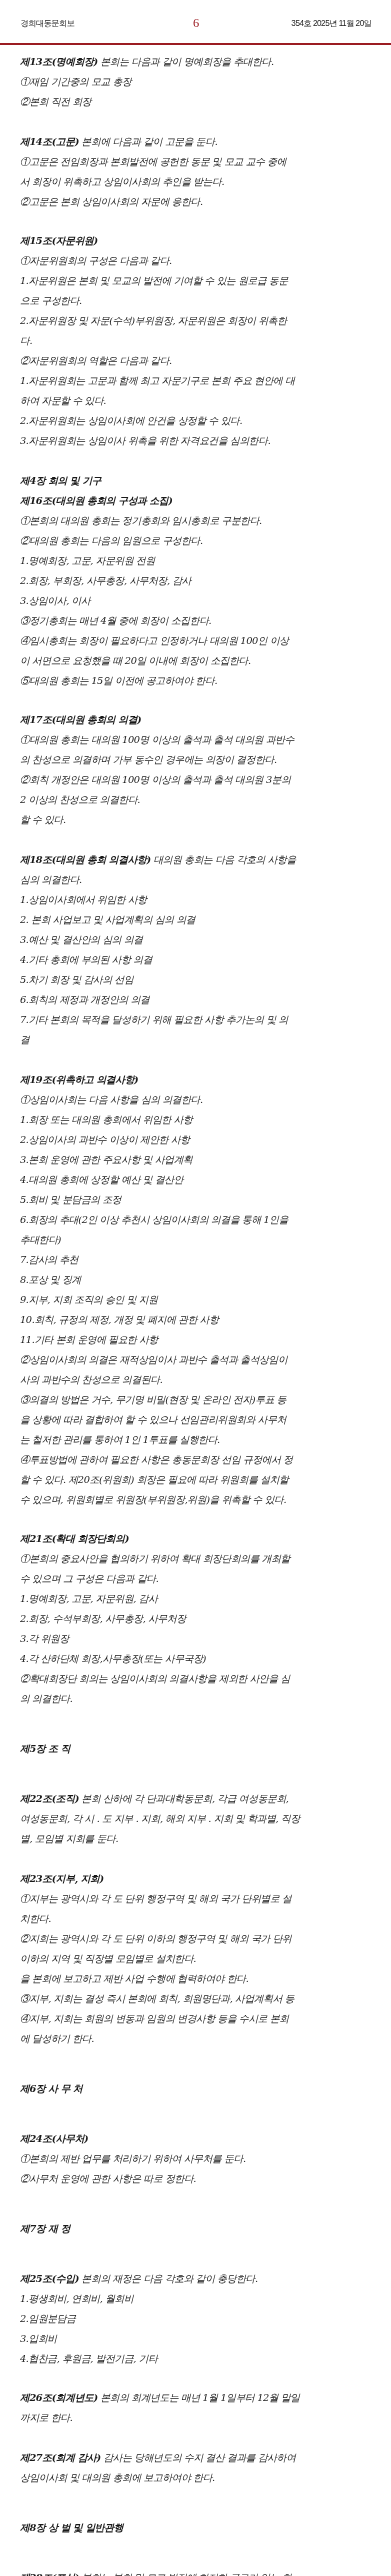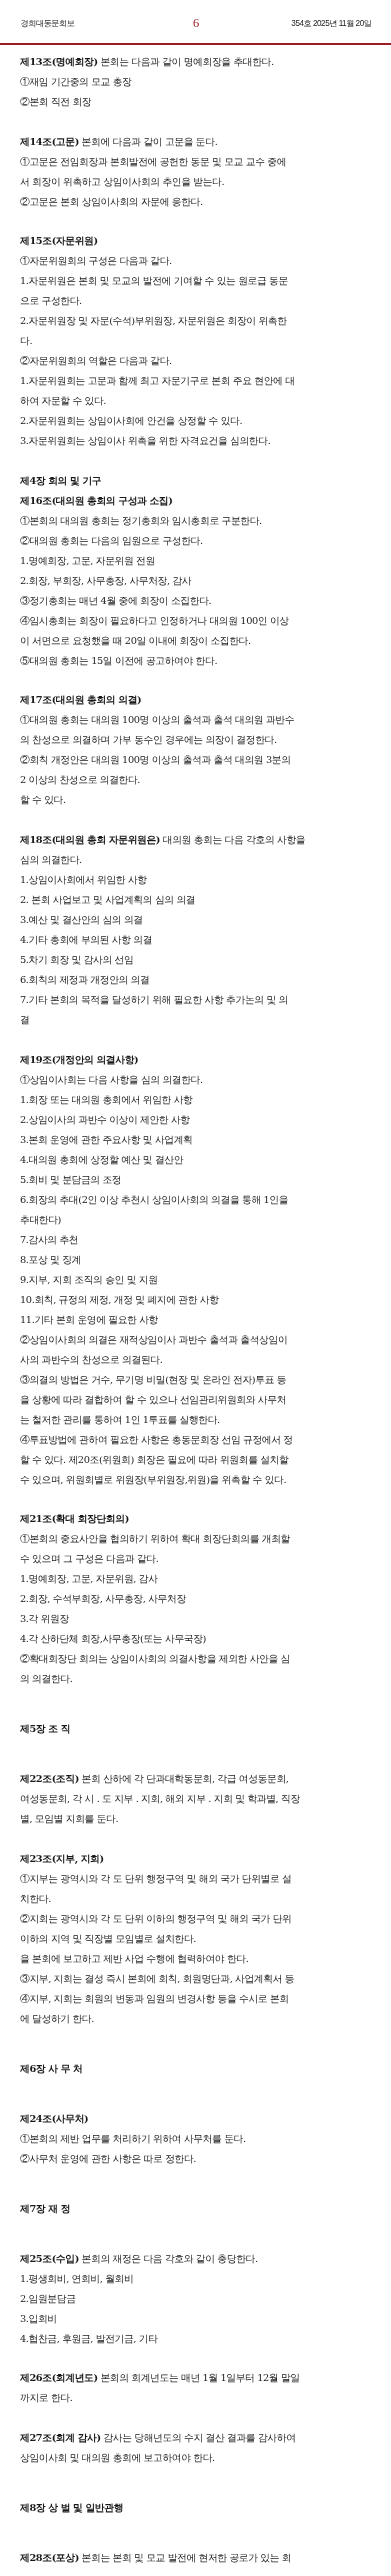--- a/index.html
+++ b/index.html
@@ -5,21 +5,21 @@
   html, body { margin: 0; padding: 0; background: #ffffff; }
   body { width: 392px; height: 2831px; position: relative; overflow: hidden;
          font-family: "DejaVu Serif", "Liberation Serif", serif; color: #1a1a1a; }
   .header { position: absolute; top: 0; left: 0; width: 392px; height: 43px; }
   .h-pub { position: absolute; left: 20.6px; top: 18px; font-family: "DejaVu Sans", "Liberation Sans", sans-serif; font-size: 8.2px; letter-spacing: -0.5px; color: #222; }
   .h-page { position: absolute; left: 0; width: 392px; top: 15.5px; text-align: center; font-family: "Liberation Serif", serif; font-size: 12.4px; color: #9b1c22; }
   .h-date { position: absolute; right: 20.6px; top: 18px; font-family: Liberation Sans, sans-serif; font-size: 8.2px; letter-spacing: -0.5px; color: #222; }
   .rule { position: absolute; left: 0; width: 392px; height: 1.5px; background: #9b1c22; }
   .rule.top { top: 43px; }
   .content { position: absolute; left: 20px; top: 52px; width: 353px; }
-  .block { margin: 0; }
+  .block { margin: 0; font-style: italic; }
   .line { font-size: 9.8px; line-height: 20px; letter-spacing: -0.4px; white-space: nowrap; overflow: hidden; }
   .gap { height: 19.6px; }
   .gap2 { height: 30px; }
   .b { font-weight: bold; }
 </style>
 </head>
 <body>
 
 <div class="header">
   <span class="h-pub">경희대동문회보</span>
@@ -59,50 +59,51 @@
     <div class="block">
       <div class="line"><span class="b">제4장 회의 및 기구</span></div>
     </div>
     <div class="" style="height: 0px;"></div>
     <div class="block">
       <div class="line"><span class="b">제16조(대의원 총회의 구성과 소집)</span></div>
       <div class="line">①본회의 대의원 총회는 정기총회와 임시총회로 구분한다.</div>
       <div class="line">②대의원 총회는 다음의 임원으로 구성한다.</div>
       <div class="line">1.명예회장, 고문, 자문위원 전원</div>
       <div class="line">2.회장, 부회장, 사무총장, 사무처장, 감사</div>
+      <div class="line">3.상임이사, 이사</div>
       <div class="line">③정기총회는 매년 4월 중에 회장이 소집한다.</div>
       <div class="line">④임시총회는 회장이 필요하다고 인정하거나 대의원 100인 이상</div>
       <div class="line">이 서면으로 요청했을 때 20일 이내에 회장이 소집한다.</div>
       <div class="line">⑤대의원 총회는 15일 이전에 공고하여야 한다.</div>
     </div>
     <div class="gap"></div>
     <div class="block">
       <div class="line"><span class="b">제17조(대의원 총회의 의결)</span></div>
       <div class="line">①대의원 총회는 대의원 100명 이상의 출석과 출석 대의원 과반수</div>
       <div class="line">의 찬성으로 의결하며 가부 동수인 경우에는 의장이 결정한다.</div>
       <div class="line">②회칙 개정안은 대의원 100명 이상의 출석과 출석 대의원 3분의</div>
       <div class="line">2 이상의 찬성으로 의결한다.</div>
       <div class="line">할 수 있다.</div>
     </div>
     <div class="gap"></div>
     <div class="block">
-      <div class="line"><span class="b">제18조(대의원 총회 자문위원은)</span><span> 대의원 총회는 다음 각호의 사항을</span></div>
+      <div class="line"><span class="b">제18조(대의원 총회 의결사항)</span><span> 대의원 총회는 다음 각호의 사항을</span></div>
       <div class="line">심의 의결한다.</div>
       <div class="line">1.상임이사회에서 위임한 사항</div>
       <div class="line">2. 본회 사업보고 및 사업계획의 심의 의결</div>
       <div class="line">3.예산 및 결산안의 심의 의결</div>
       <div class="line">4.기타 총회에 부의된 사항 의결</div>
       <div class="line">5.차기 회장 및 감사의 선임</div>
       <div class="line">6.회칙의 제정과 개정안의 의결</div>
       <div class="line">7.기타 본회의 목적을 달성하기 위해 필요한 사항 추가논의 및 의</div>
       <div class="line">결</div>
     </div>
     <div class="gap"></div>
     <div class="block">
-      <div class="line"><span class="b">제19조(개정안의 의결사항)</span></div>
+      <div class="line"><span class="b">제19조(위촉하고 의결사항)</span></div>
       <div class="line">①상임이사회는 다음 사항을 심의 의결한다.</div>
       <div class="line">1.회장 또는 대의원 총회에서 위임한 사항</div>
       <div class="line">2.상임이사의 과반수 이상이 제안한 사항</div>
       <div class="line">3.본회 운영에 관한 주요사항 및 사업계획</div>
       <div class="line">4.대의원 총회에 상정할 예산 및 결산안</div>
       <div class="line">5.회비 및 분담금의 조정</div>
       <div class="line">6.회장의 추대(2인 이상 추천시 상임이사회의 의결을 통해 1인을</div>
       <div class="line">추대한다)</div>
       <div class="line">7.감사의 추천</div>
       <div class="line">8.포상 및 징계</div>

